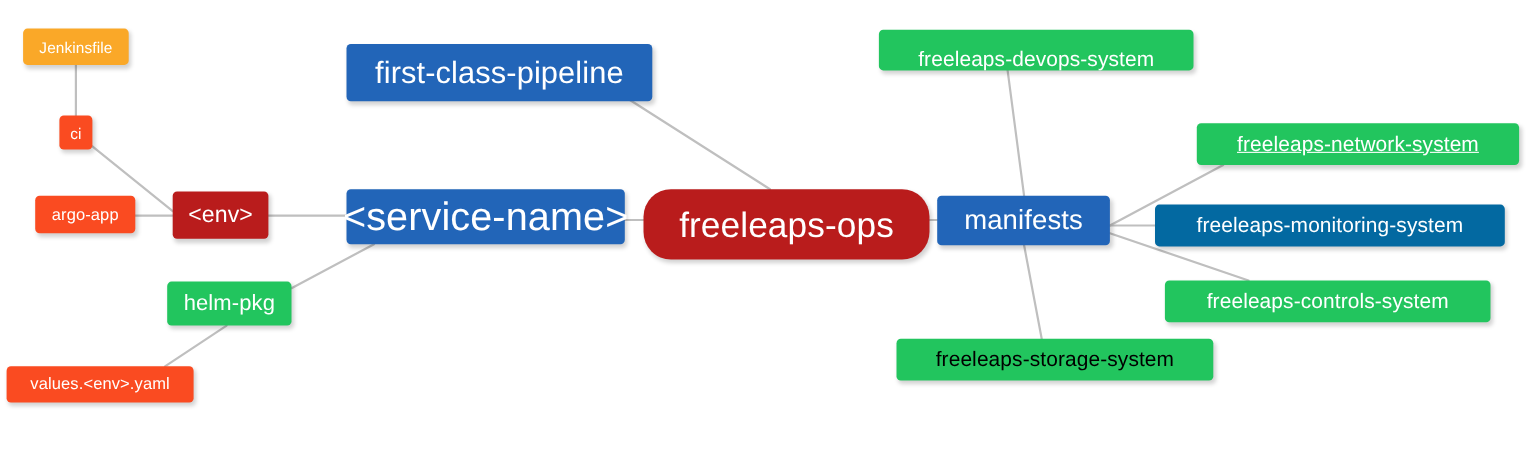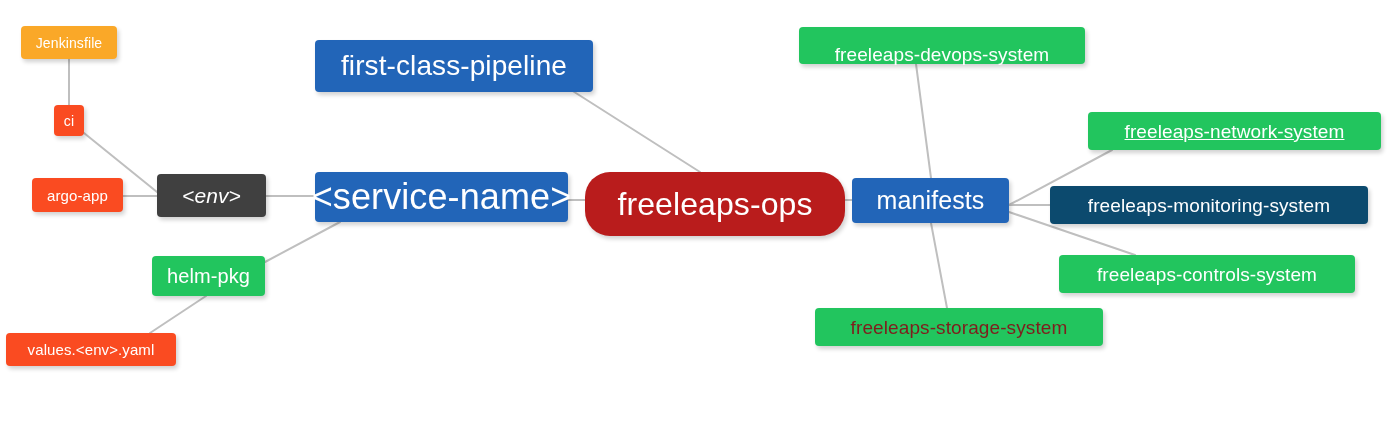--- a/index.html
+++ b/index.html
@@ -63,21 +63,21 @@
   <div id="node-layer">
       <div class="node" style="left: 21px; top: 26px; width: 96px; height: 33px; background: rgb(250, 168, 40); font-size: 14px; color: rgb(255, 255, 255);">
         <span>Jenkinsfile</span>
       </div>
       <div class="node" style="left: 54px; top: 105px; width: 30px; height: 31px; background: rgb(250, 75, 33); font-size: 14px; color: rgb(255, 255, 255);">
         <span>ci</span>
       </div>
       <div class="node" style="left: 32px; top: 178px; width: 91px; height: 34px; background: rgb(250, 75, 33); font-size: 15px; color: rgb(255, 255, 255); justify-content: center;">
         <span>argo-app</span>
       </div>
-      <div class="node" style="left: 157px; top: 174px; width: 109px; height: 43px; background: #404040; font-size: 21px; color: rgb(255, 255, 255); font-style: italic;">
+      <div class="node" style="left: 157px; top: 174px; width: 87px; height: 43px; background: #b91c1c; font-size: 21px; color: rgb(255, 255, 255);">
         <span>&lt;env&gt;</span>
       </div>
       <div class="node" style="left: 152px; top: 256px; width: 113px; height: 40px; background: rgb(34, 197, 94); font-size: 20px; color: rgb(255, 255, 255);">
         <span>helm-pkg</span>
       </div>
       <div class="node" style="left: 6px; top: 333px; width: 170px; height: 33px; background: rgb(250, 75, 33); font-size: 15px; color: rgb(255, 255, 255);">
         <span>values.&lt;env&gt;.yaml</span>
       </div>
       <div class="node" style="left: 315px; top: 40px; width: 278px; height: 52px; background: rgb(34, 101, 184); font-size: 28px; color: rgb(255, 255, 255);">
         <span>first-class-pipeline</span>
@@ -90,23 +90,23 @@
       </div>
       <div class="node" style="left: 852px; top: 178px; width: 157px; height: 45px; background: rgb(34, 101, 184); font-size: 25px; color: rgb(255, 255, 255);">
         <span>manifests</span>
       </div>
       <div class="node" style="left: 799px; top: 27px; width: 286px; height: 37px; background: rgb(34, 197, 94); font-size: 19px; color: rgb(255, 255, 255); align-items: flex-end;">
         <span>freeleaps-devops-system</span>
       </div>
       <div class="node" style="left: 1088px; top: 112px; width: 293px; height: 38px; background: rgb(34, 197, 94); font-size: 19px; color: rgb(255, 255, 255); text-decoration: underline;">
         <span>freeleaps-network-system</span>
       </div>
-      <div class="node" style="left: 1050px; top: 186px; width: 318px; height: 38px; background: #0c4a6e; font-size: 19px; color: rgb(255, 255, 255);">
+      <div class="node" style="left: 1050px; top: 186px; width: 318px; height: 38px; background: #0369a1; font-size: 19px; color: rgb(255, 255, 255);">
         <span>freeleaps-monitoring-system</span>
       </div>
       <div class="node" style="left: 1059px; top: 255px; width: 296px; height: 38px; background: rgb(34, 197, 94); font-size: 19px; color: rgb(255, 255, 255);">
         <span>freeleaps-controls-system</span>
       </div>
-      <div class="node" style="left: 815px; top: 308px; width: 288px; height: 38px; background: rgb(34, 197, 94); font-size: 19px; color: #7f1d1d; align-items: center;">
+      <div class="node" style="left: 815px; top: 308px; width: 288px; height: 38px; background: rgb(34, 197, 94); font-size: 19px; color: #000000; align-items: center;">
         <span>freeleaps-storage-system</span>
       </div>
     </div>
 </div>
 
 </body></html>

